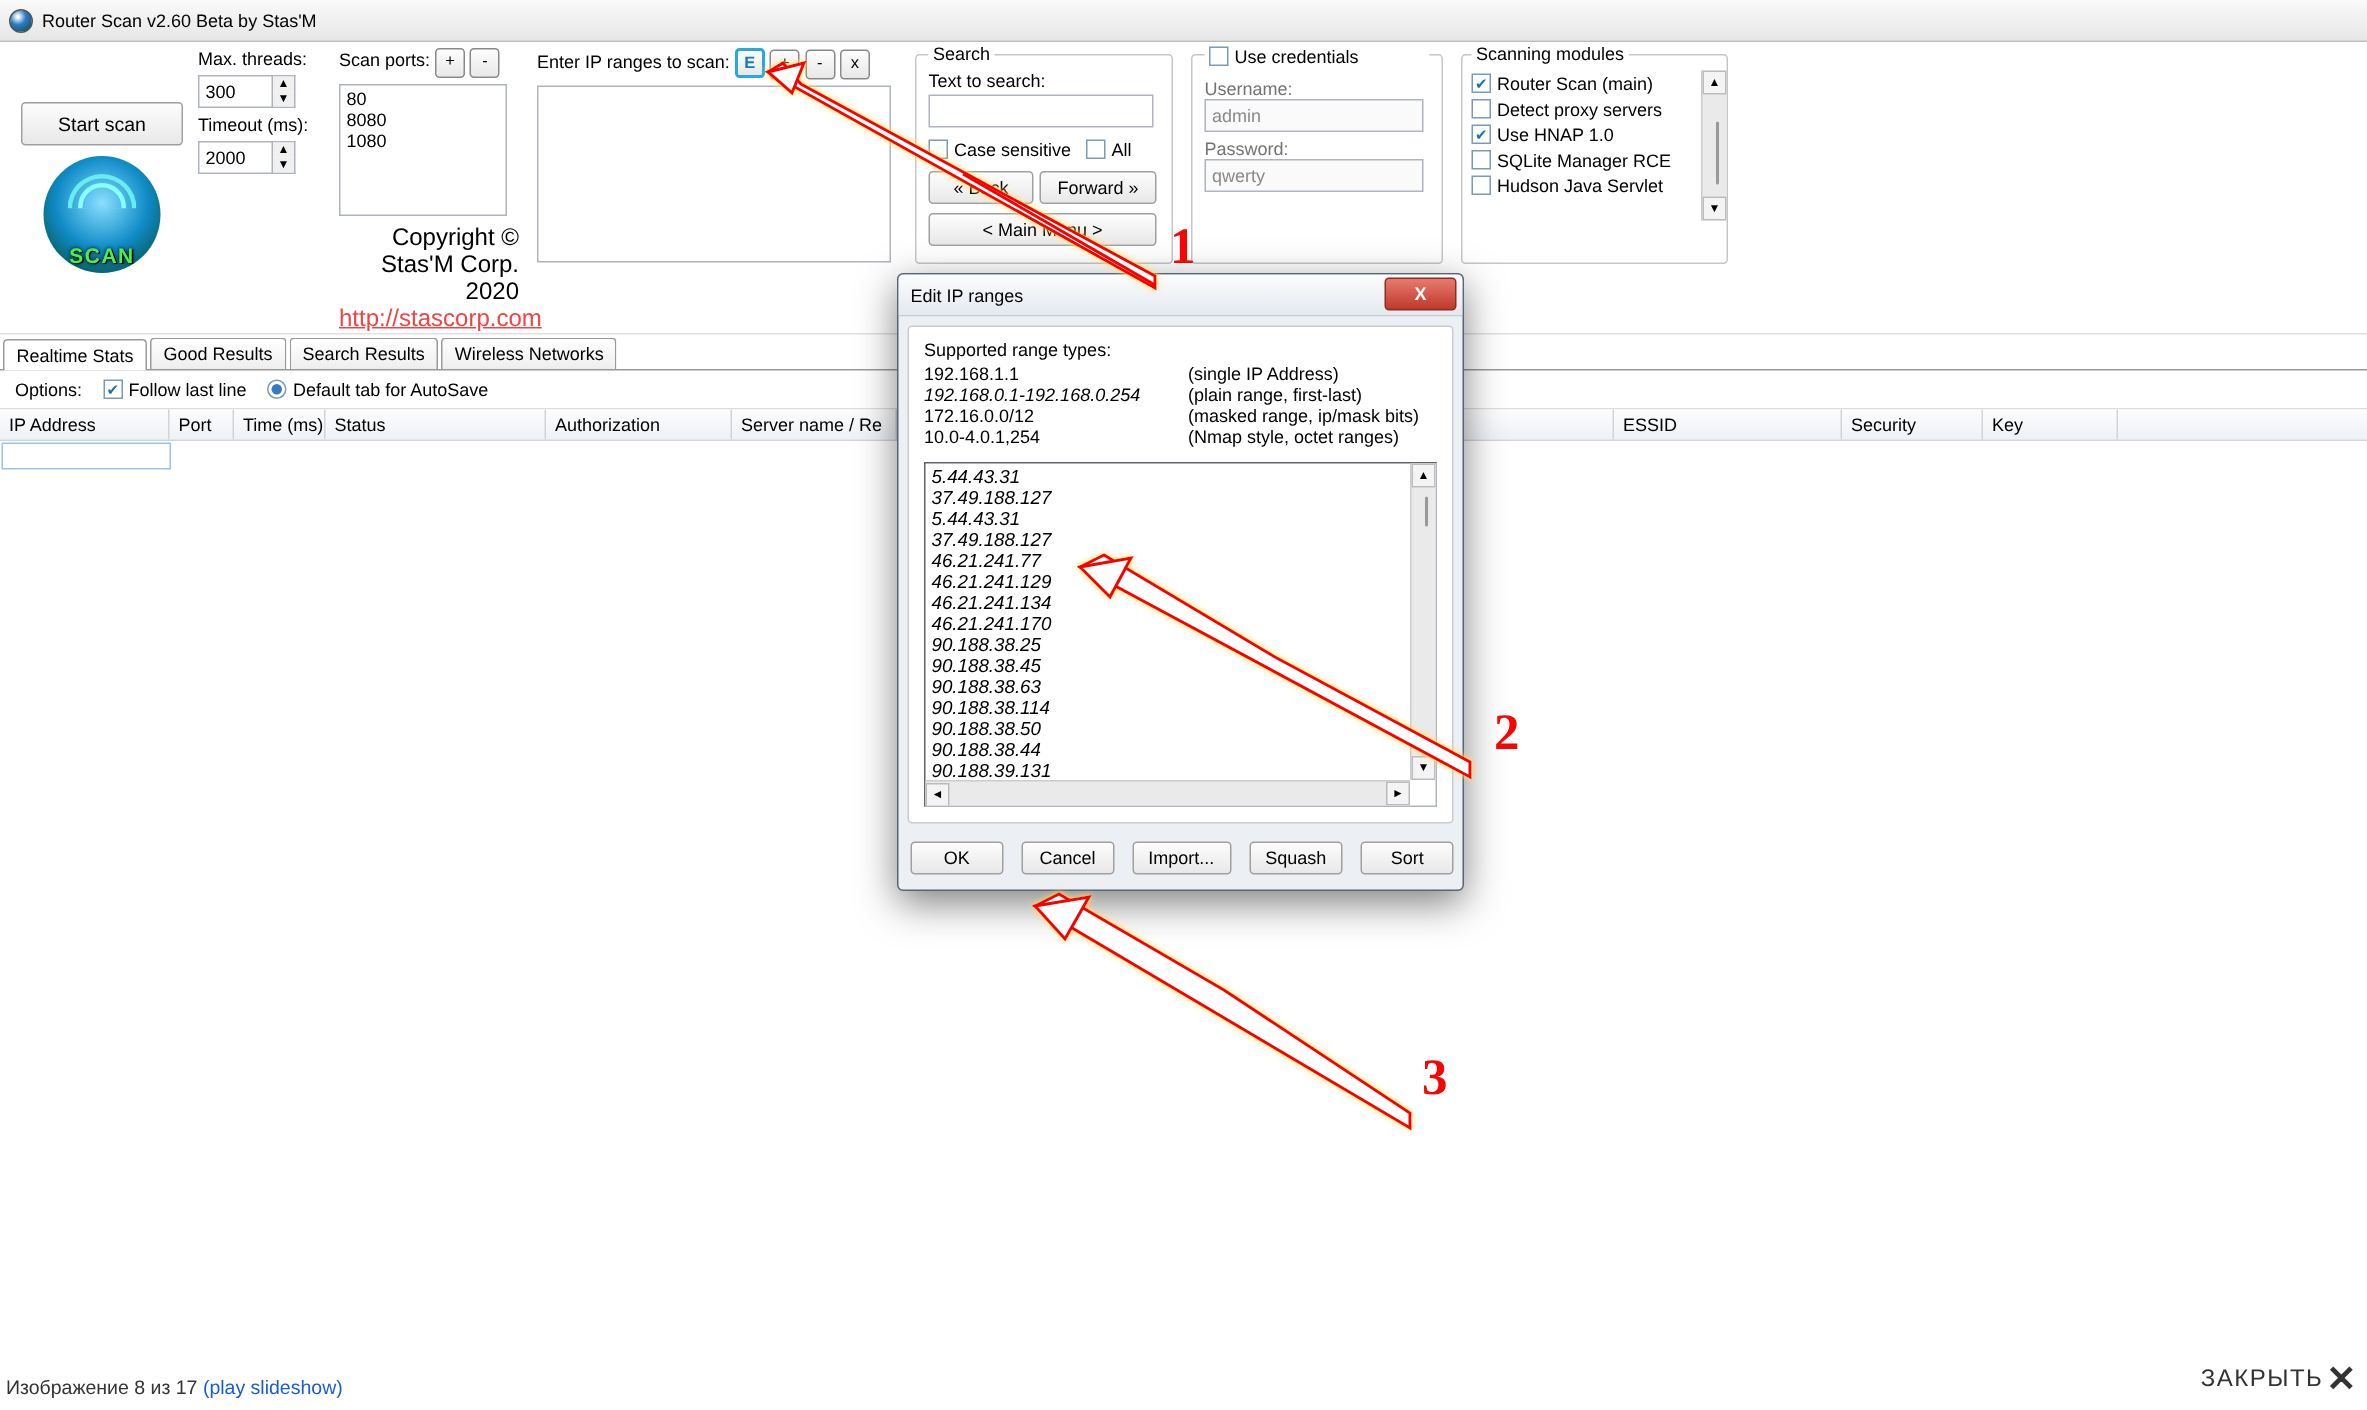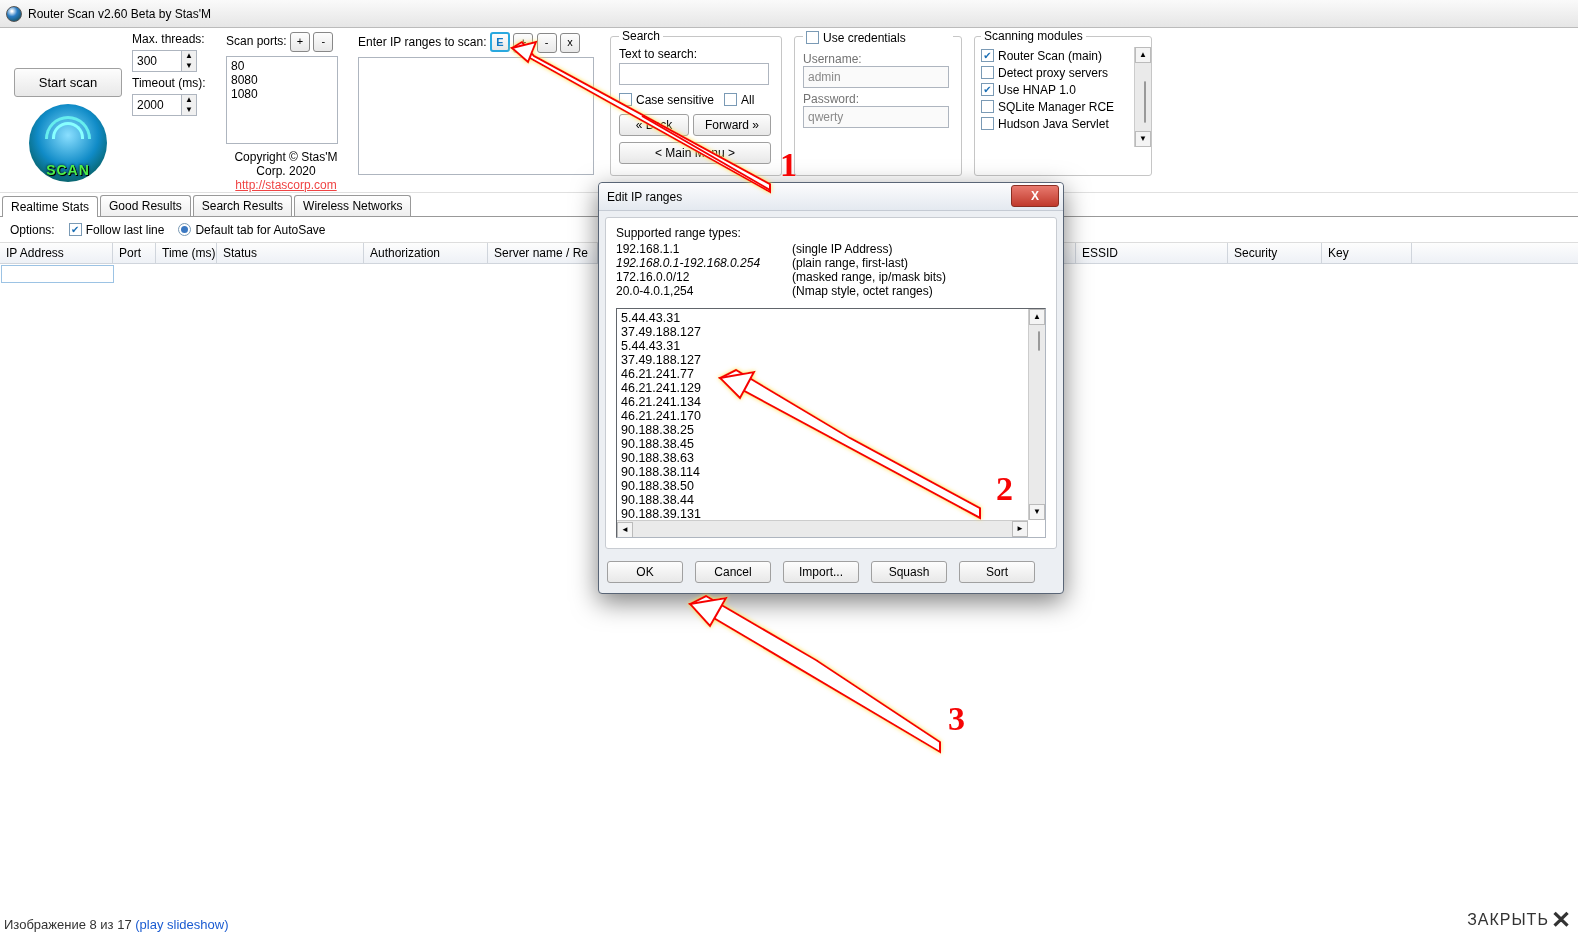--- a/index.html
+++ b/index.html
@@ -178,20 +178,21 @@
     border:1px solid #8b2e22; border-radius:3px;
     color:#fff; text-align:center; font-weight:bold; line-height:20px;
     cursor:pointer;
   }
   .dlg-body { background:#fff; border:1px solid #c8ccd2; margin:6px; border-radius:3px; padding:8px 10px 10px 10px;}
   .ip-textarea {
     width:100%; height:230px; overflow:hidden;
     border:1px inset #aeb5bf;
     font-family:inherit; font-size:12.5px;
     position:relative;
+    font-style:italic;
   }
   .ip-textarea .ta-content { position:absolute; top:2px; left:4px; right:18px; white-space:pre; }
   .ip-textarea .sv { position:absolute; top:0; right:0; bottom:17px; }
   .ip-textarea .sh { position:absolute; left:0; right:17px; bottom:0; height:17px; background:#eaeaea; border-top:1px solid #ccc;}
   .ip-textarea .sh .arrh { width:16px; height:100%; background:#f4f4f4; border:1px solid #bbb; font-size:8px; text-align:center; line-height:14px; display:inline-block; cursor:pointer;}
   .ip-textarea .sh .arrh.right { float:right; }
   .dlg-buttons { display:flex; gap:12px; padding:6px 6px 10px 8px; }
   .dlg-buttons .btn { width:76px; text-align:center; }
 
   
@@ -252,21 +253,21 @@
 
   <div style="display:flex;flex-direction:column;gap:4px;width:120px;">
     <div>
       <label class="lbl">Scan ports:</label>
       <span class="smallbtn">+</span>
       <span class="smallbtn">-</span>
     </div>
     <textarea style="width: 112px; height: 88px;">80
 8080
 1080</textarea>
-    <div style="text-align:center;font-size:12px;position:relative;top:2px;">
+    <div style="text-align:right;font-size:16px;position:relative;top:2px;">
       <span>Copyright © Stas'M Corp. 2020</span><br>
       <span class="link">http://stascorp.com</span>
     </div>
   </div>
 
   <div style="display:flex;flex-direction:column;gap:4px;width:240px;margin-left:8px;">
     <div>
       <label class="lbl">Enter IP ranges to scan:</label>
       <span class="smallbtn hl" style="color:#1179c4;font-weight:bold;">E</span>
       <span class="smallbtn">+</span>
@@ -380,42 +381,42 @@
     <div class="col" style="width: 478px;"></div>
     <div class="col" style="width: 152px;">ESSID</div>
     <div class="col" style="width: 94px;">Security</div>
     <div class="col" style="width: 90px;">Key</div>
   </div>
 
 <div style="display:flex;">
   <div class="row-edit" style="width:113px;"></div>
 </div>
 
-<div class="dialog-shadow" style="left:598px;top:182px;width:466px;">
+<div class="dialog-shadow" style="left:598px;top:182px;width:378px;">
   <div class="dlg-title">
     <span>Edit IP ranges</span>
     <span class="dlg-close">X</span>
   </div>
   <div class="dlg-body">
     <div>Supported range types:</div>
     <div id="samples" style="margin-top:2px;">
         <div style="display: flex;">
           <span style="width:176px;">192.168.1.1</span>
           <span>(single IP Address)</span>
         </div>
         <div style="display: flex;">
           <span style="width:176px;font-style:italic;">192.168.0.1-192.168.0.254</span>
           <span>(plain range, first-last)</span>
         </div>
         <div style="display: flex;">
           <span style="width:176px;">172.16.0.0/12</span>
           <span>(masked range, ip/mask bits)</span>
         </div>
         <div style="display: flex;">
-          <span style="width:176px;">20.0-4.0.1,254</span>
+          <span style="width:176px;">10.0-4.0.1,254</span>
           <span>(Nmap style, octet ranges)</span>
         </div>
       </div>
     <div class="ip-textarea" style="margin-top:10px;">
       <div class="ta-content">5.44.43.31
 37.49.188.127
 5.44.43.31
 37.49.188.127
 46.21.241.77
 46.21.241.129

